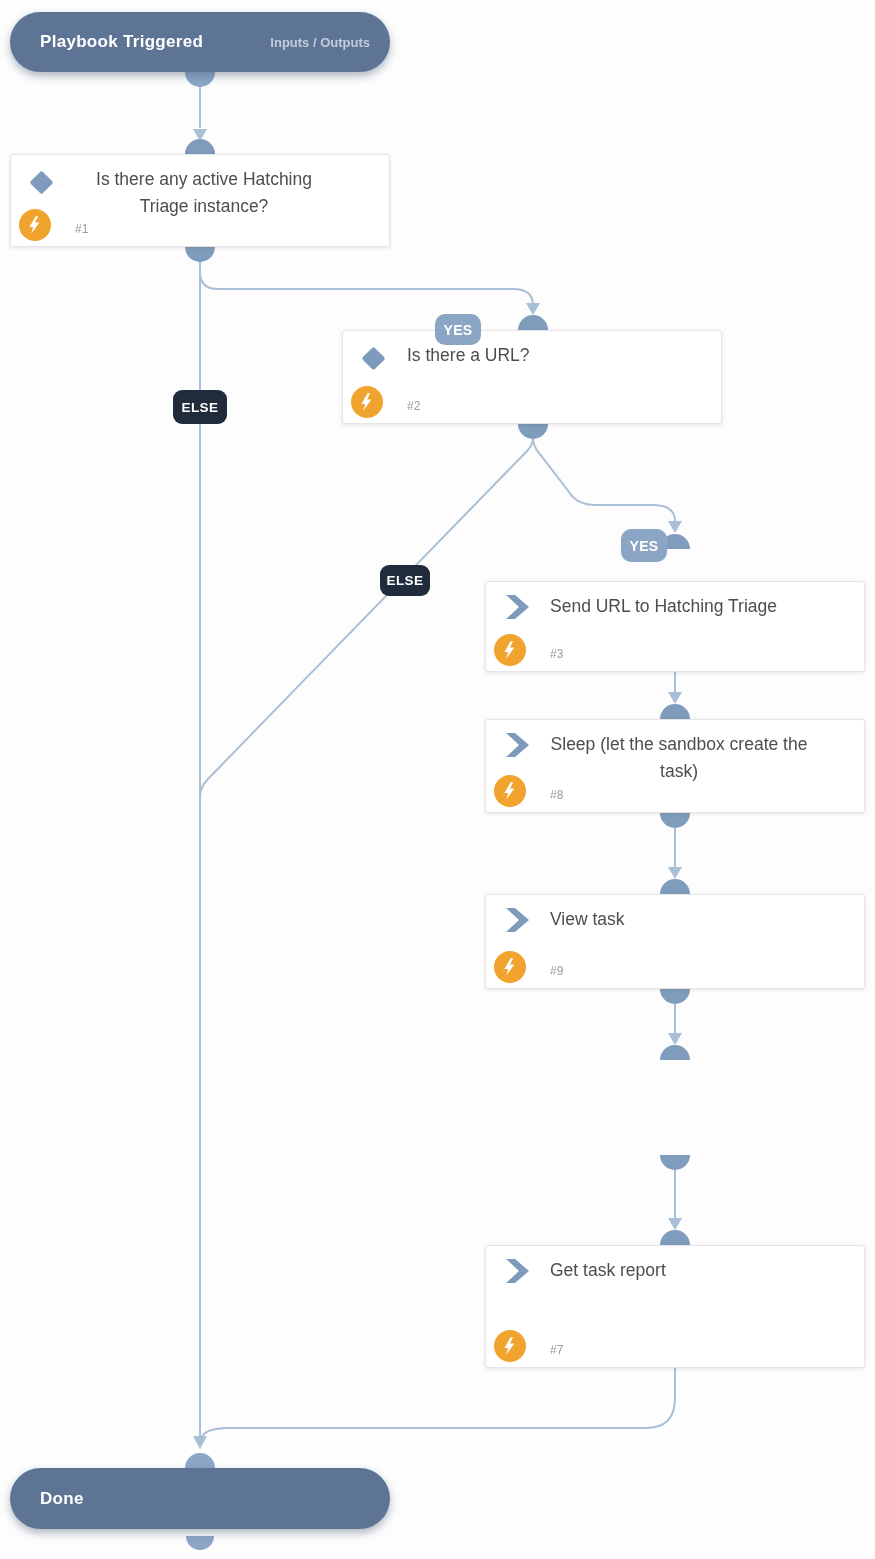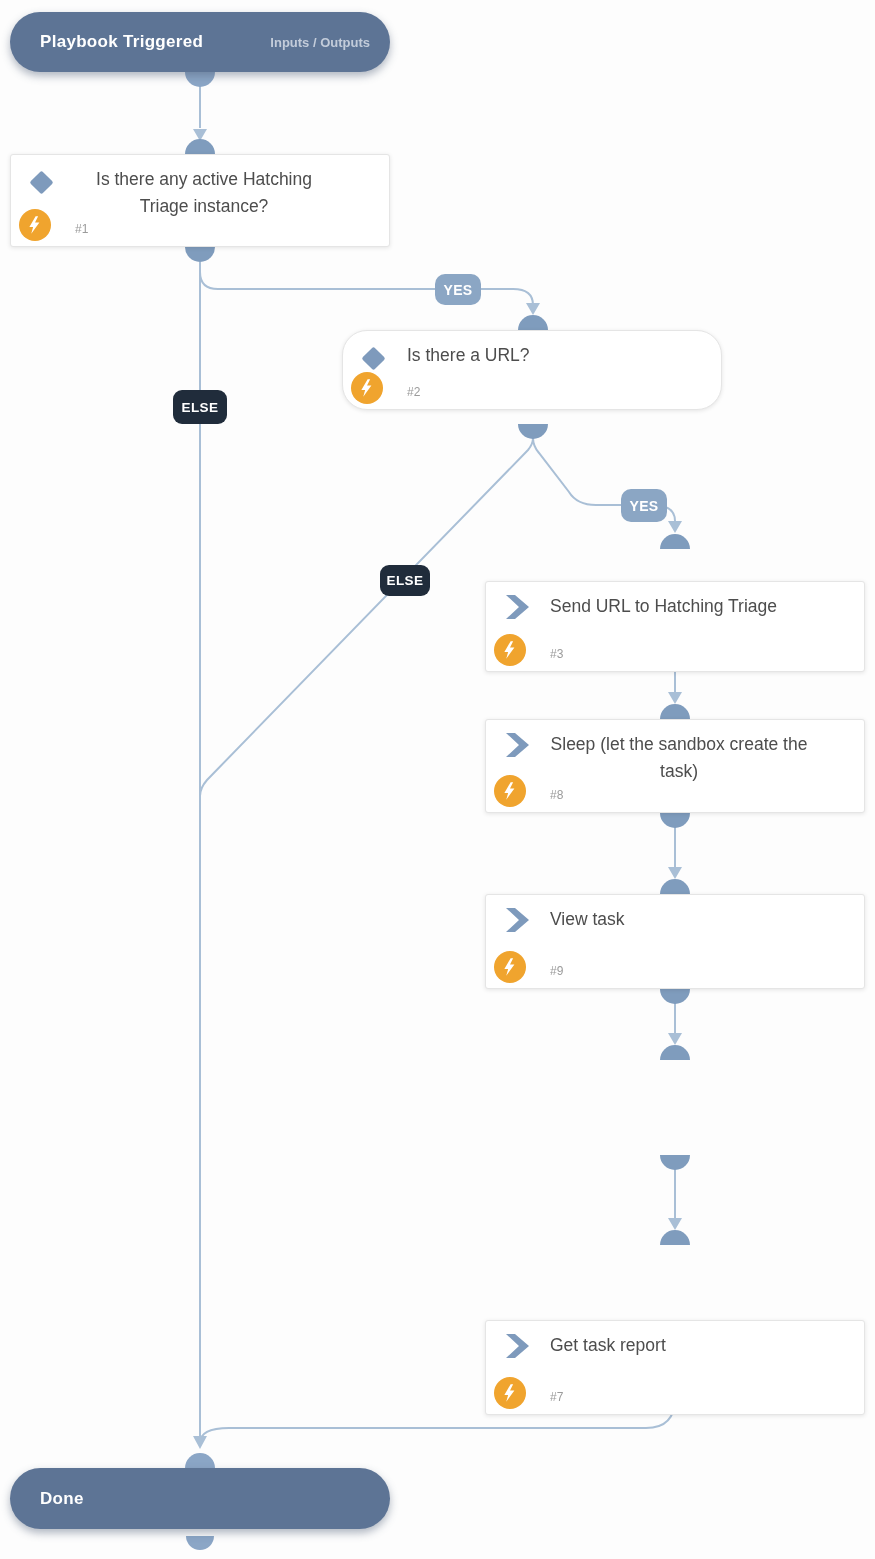--- a/index.html
+++ b/index.html
@@ -38,21 +38,21 @@
   .chev{position:absolute;left:20px;top:13px;width:24px;height:24px;}
   .book{position:absolute;left:18px;top:12px;width:26px;height:26px;}
   .badge{
     position:absolute;left:8px;bottom:5px;width:32px;height:32px;border-radius:50%;
     background:#f0a42e;display:flex;align-items:center;justify-content:center;
   }
   .branch-pill{
     position:absolute;z-index:3;display:flex;align-items:center;justify-content:center;
     color:#fff;font-weight:bold;font-size:14px;letter-spacing:.4px;
   }
-  .branch-pill.yes{background:#8ba6c4;border-radius:10px;}
+  .branch-pill.yes{background:#8ba6c4;border-radius:10px;margin-top:40px;}
   .branch-pill.else{background:#202c3b;border-radius:9px;font-size:13.5px;}
 </style>
 </head>
 <body>
 
 <div id="canvas">
 
   <svg id="wires" width="875" height="1559" viewBox="0 0 875 1559">
     <g stroke="#a9bfd6" stroke-width="2" fill="none">
 
@@ -123,21 +123,21 @@
       <svg width="20" height="20" viewBox="0 0 32 32">
           <path fill="#fff" d="M17 2 L7 19 h6 l-3 11 L23 12 h-7 l5 -10 Z"></path>
         </svg>
     </span>
     <div class="num">#1</div>
   </div>
 
   <div class="branch-pill yes" style="left:435px;top:274px;width:46px;height:31px;">YES</div>
   <div class="branch-pill else" style="left:173px;top:390px;width:54px;height:34px;">ELSE</div>
 
-  <div class="node" style="left:342px;top:330px;height:80px;border-radius:25px;">
+  <div class="node" style="left:342px;top:330px;height:94px;">
     <span class="diamond"></span>
     <div class="title">Is there a URL?</div>
     <span class="badge">
       <svg width="20" height="20" viewBox="0 0 32 32">
           <path fill="#fff" d="M17 2 L7 19 h6 l-3 11 L23 12 h-7 l5 -10 Z"></path>
         </svg>
     </span>
     <div class="num">#2</div>
   </div>
 
@@ -183,21 +183,21 @@
     <div class="title">View task</div>
     <span class="badge">
       <svg width="20" height="20" viewBox="0 0 32 32">
           <path fill="#fff" d="M17 2 L7 19 h6 l-3 11 L23 12 h-7 l5 -10 Z"></path>
         </svg>
     </span>
     <div class="num">#9</div>
   </div>
 
 
-  <div class="node" style="left:485px;top:1320px;height:95px;">
+  <div class="node" style="left:485px;top:1245px;height:123px;">
     <span class="chev">
       <svg width="24" height="24" viewBox="0 0 24 24">
           <polygon fill="#7e9abc" points="0,0 9,0 23,12 9,24 0,24 13,12"></polygon>
         </svg>
     </span>
     <div class="title">Get task report</div>
     <span class="badge">
       <svg width="20" height="20" viewBox="0 0 32 32">
           <path fill="#fff" d="M17 2 L7 19 h6 l-3 11 L23 12 h-7 l5 -10 Z"></path>
         </svg>

